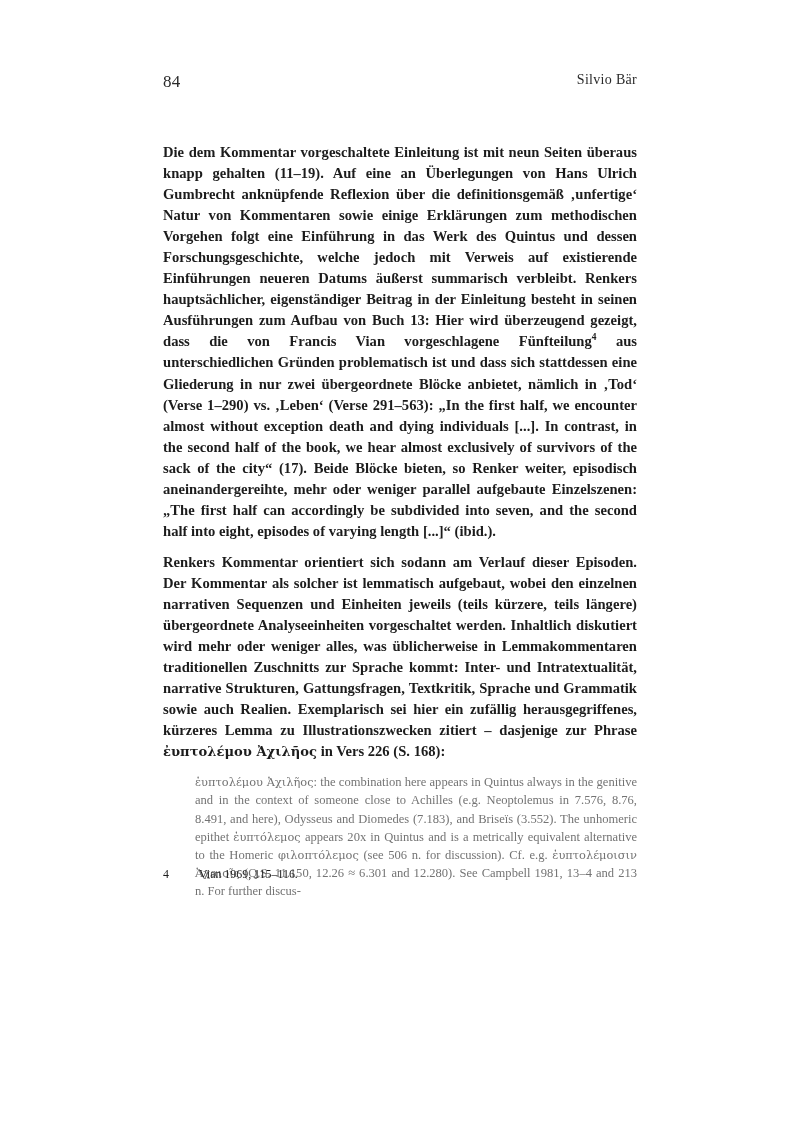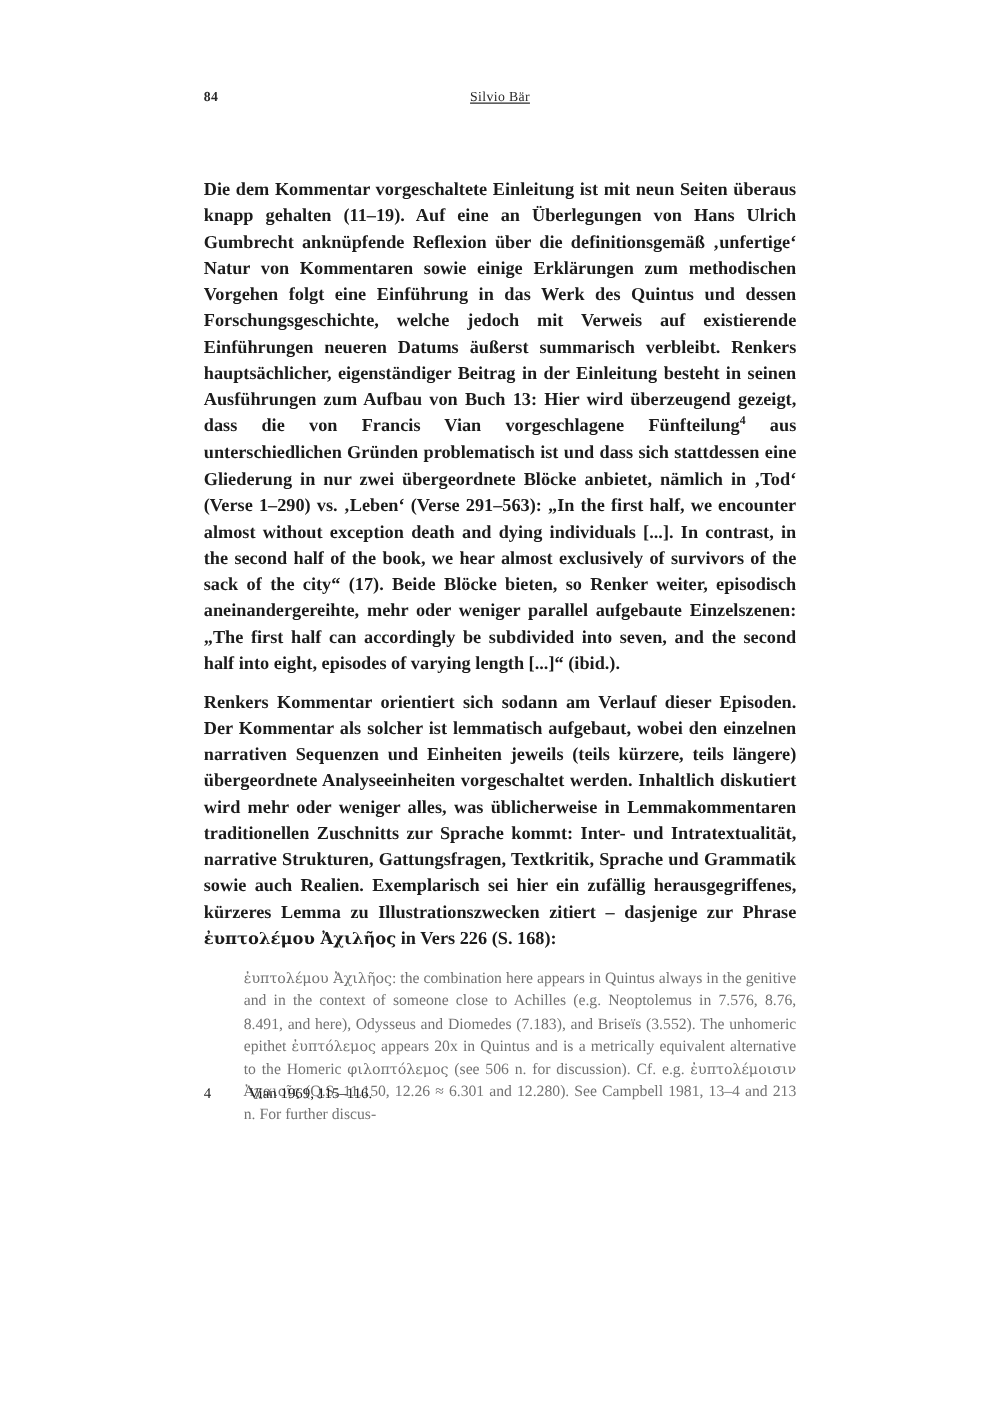--- a/index.html
+++ b/index.html
@@ -28,33 +28,31 @@
     top: 72px;
     width: 474px;
     height: 16px;
     font-size: 11.5px;
     color: #2a2a2a;
   }
   .folio {
     position: absolute;
     left: 0;
     top: 0;
-    font-size: 11px;
+    font-size: 17px;
     letter-spacing: .2px;
-    font-weight: bold;
   }
   .head-title {
     position: absolute;
     left: 0;
     top: 0;
     width: 474px;
-    text-align: center;
-    font-size: 11px;
+    text-align: right;
+    font-size: 14px;
     letter-spacing: .3px;
-    text-decoration: underline;
   }
 
   
   .textblock {
     position: absolute;
     left: 163px;
     top: 142px;
     width: 474px;
   }
   p.body {

